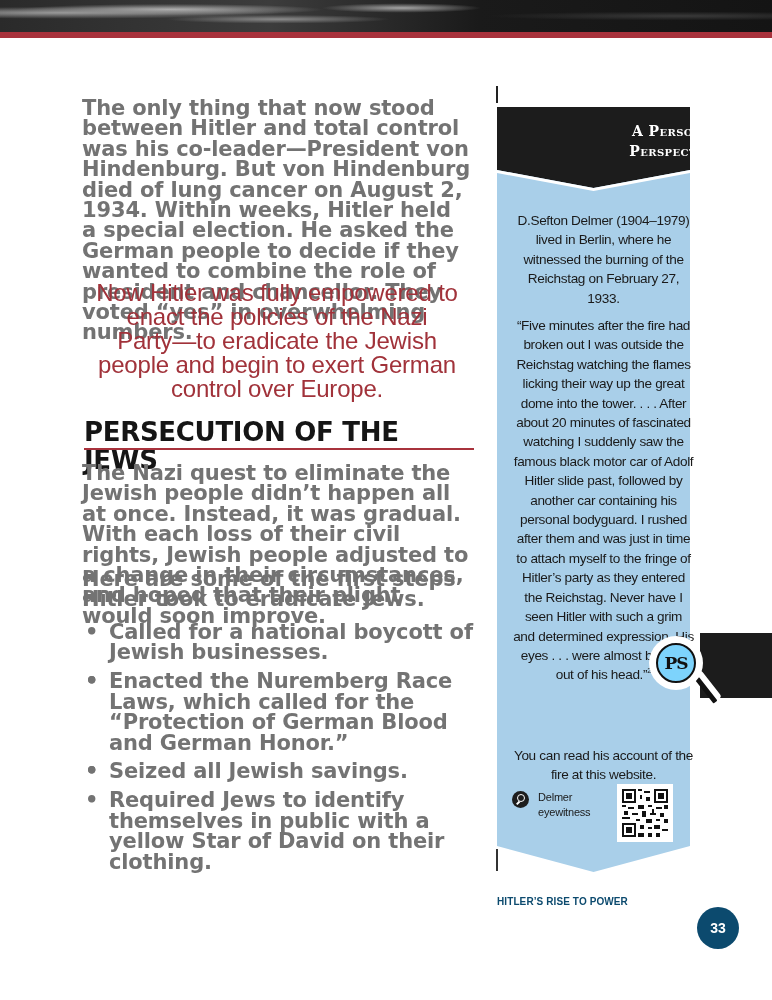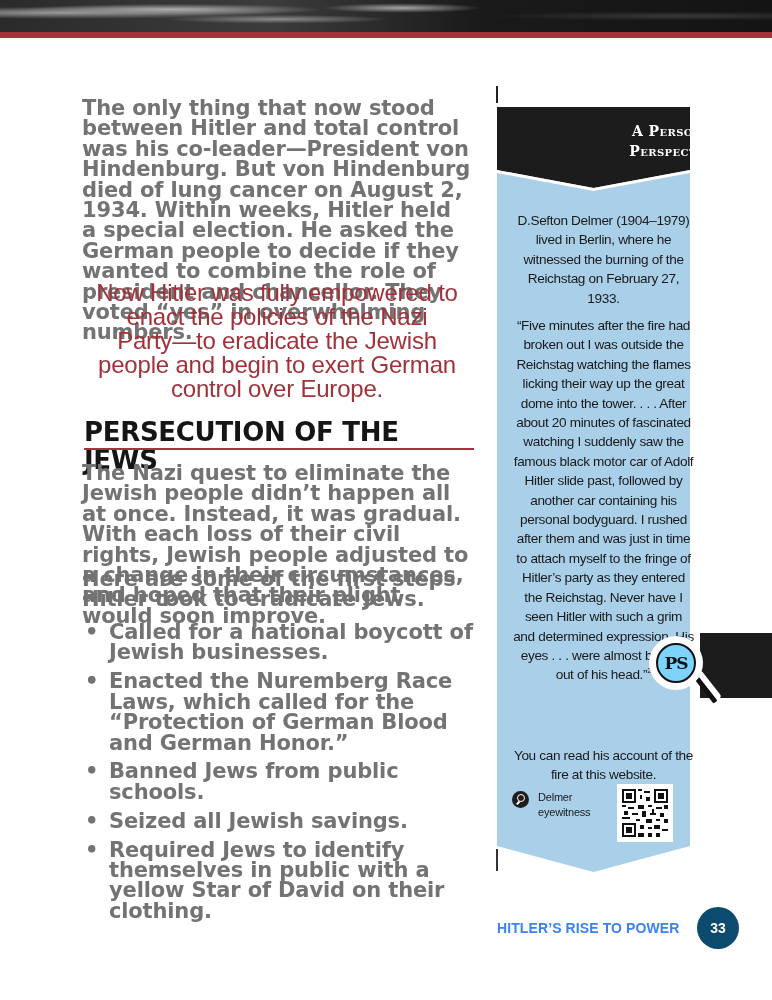--- a/index.html
+++ b/index.html
@@ -57,21 +57,21 @@
   .ps-tab { position:absolute; left:700px; top:633px; width:72px; height:65px; background:#1c1c1c; }
   .ps-badge { position:absolute; left:653px; top:640px; width:46px; height:46px; border-radius:50%; background:#fff;
               box-shadow:0 0 0 4px #fff; }
   .ps-ring { position:absolute; left:3px; top:3px; width:36px; height:36px; border:2.6px solid #111; border-radius:50%; background:#7dd3fc;
              display:flex; align-items:center; justify-content:center;
              font-family:"DejaVu Serif", serif; font-weight:bold; font-size:17px; color:#111; letter-spacing:-1px; }
   .ps-handle-bg { position:absolute; left:693px; top:676px; width:10px; height:34px; background:#fff; transform:rotate(-38deg); transform-origin:top left; border-radius:3px; }
   .ps-handle { position:absolute; left:695px; top:680px; width:5px; height:30px; background:#111; transform:rotate(-38deg); transform-origin:top left; border-radius:1px; }
 
   
-  .footer-label { position:absolute; left:497px; top:920px; font-family:"Liberation Sans", sans-serif; font-weight:bold; font-size:14px; color:#3b82f6; letter-spacing:0.1px; }
+  .footer-label { position:absolute; left:497px; top:896px; font-family:"Liberation Sans", sans-serif; font-weight:bold; font-size:10px; color:#0c4a6e; letter-spacing:0.1px; }
   .page-num { position:absolute; left:697px; top:907px; width:42px; height:42px; border-radius:50%; background:#0c4a6e;
               color:#fff; font-family:"Liberation Sans", sans-serif; font-weight:bold; font-size:14px;
               display:flex; align-items:center; justify-content:center; }
 </style>
 </head>
 <body>
 
 <div class="banner"></div>
 <div class="banner-rule"></div>
 
@@ -82,21 +82,21 @@
 <div class="heading">PERSECUTION OF THE JEWS</div>
 <div class="heading-rule"></div>
 
 <p class="body-text p2">The Nazi quest to eliminate the Jewish people didn’t happen all at once. Instead, it was gradual. With each loss of their civil rights, Jewish people adjusted to a change in their circumstances, and hoped that their plight would soon improve.</p>
 <p class="body-text p3">Here are some of the first steps Hitler took to eradicate Jews.</p>
 
 <ul class="bullets body-text">
   <li><span class="dot">•</span><span>Called for a national boycott of Jewish businesses.</span></li>
   <li><span class="dot">•</span></li>
   <li><span class="dot">•</span><span>Enacted the Nuremberg Race Laws, which called for the “Protection of German Blood and German Honor.”</span></li>
-  <li><span class="dot">•</span><span>Banned Jews from public schools.</span></li>
+  <li><span class="dot">•</span></li>
   <li><span class="dot">•</span><span>Seized all Jewish savings.</span></li>
   <li><span class="dot">•</span><span>Required Jews to identify themselves in public with a yellow Star of David on their clothing.</span></li>
 </ul>
 
 <div class="side-tick-top"></div>
 <div class="panel-blue"></div>
 <div class="panel-head"></div>
 <div class="panel-head-sep"></div>
 <div class="panel-title">
   <div>A Personal</div>

